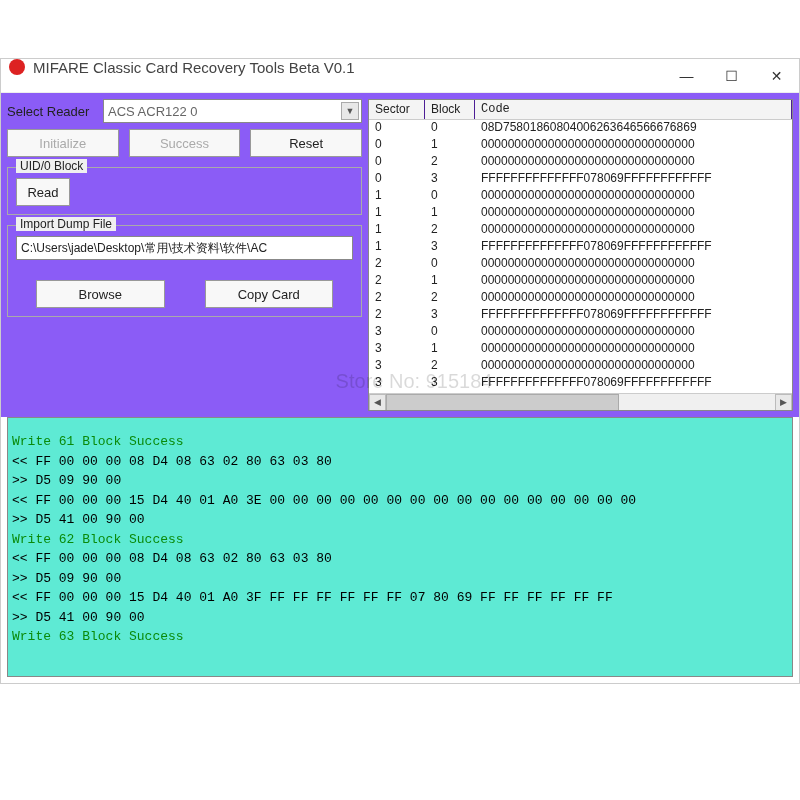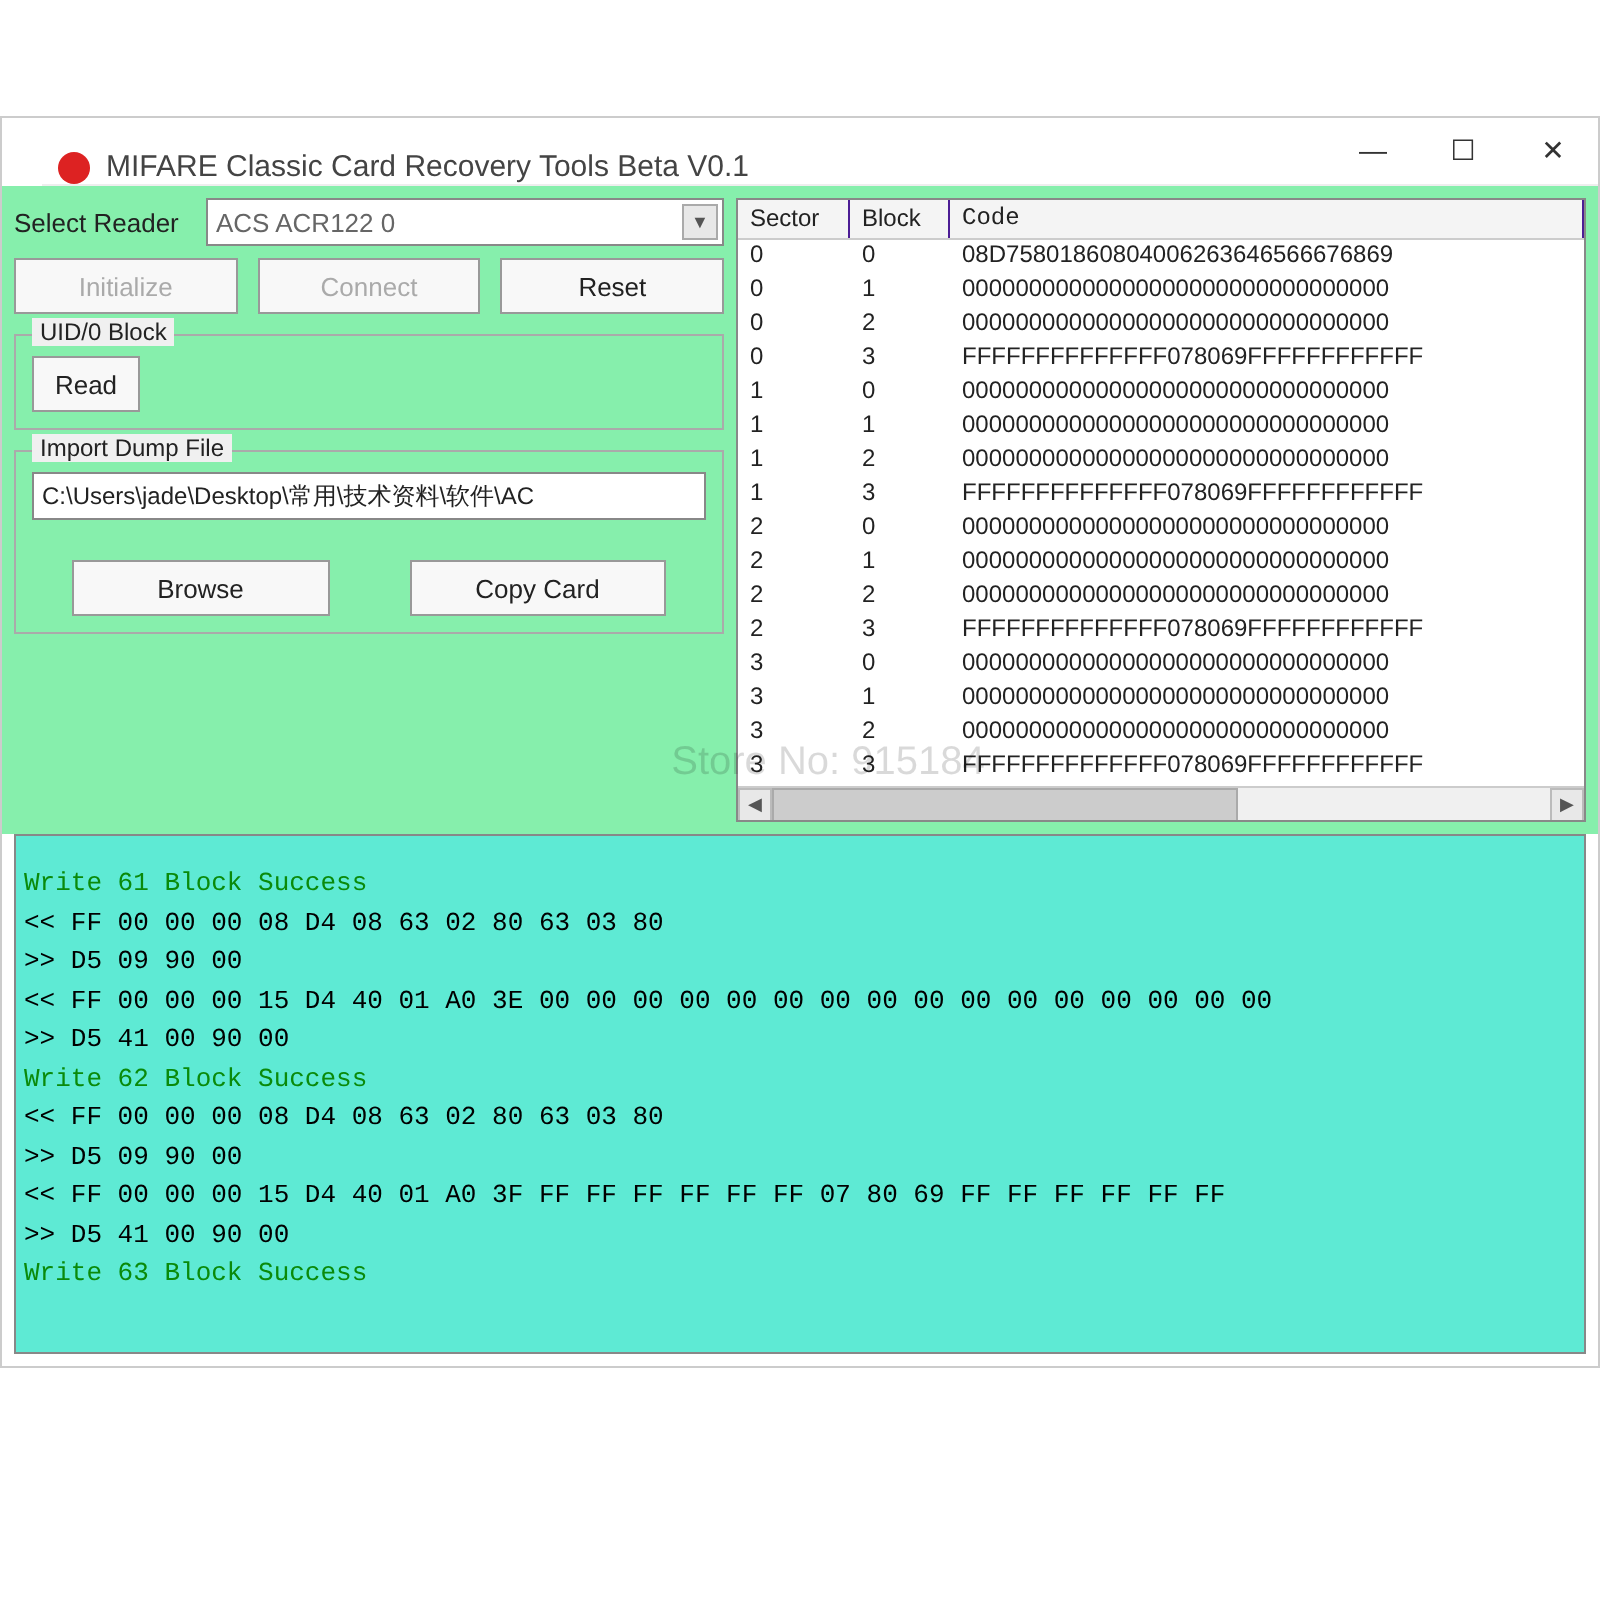--- a/index.html
+++ b/index.html
@@ -15,47 +15,46 @@
   .window {
     position: absolute;
     left: 0;
     top: 58px;
     width: 800px;
     background: #fff;
     border: 1px solid #ccc;
   }
   .titlebar {
     display: flex;
-    align-items: flex-end;
+    align-items: flex-start;
     height: 34px;
     padding: 0 0 0 8px;
     background: #fff;
     border-bottom: 1px solid #eee;
-    margin-left: 20px;
   }
   .titlebar .icon {
     width: 16px; height: 16px;
     border-radius: 50%;
     background: #d22;
     margin-right: 8px;
     font-size: 9px;
     color: #fff;
     text-align: center;
     line-height: 16px;
   }
   .titlebar .title { font-size: 15px; color: #444; flex: 1; }
   .titlebar .winbtns { display: flex; }
   .titlebar .winbtn {
     width: 45px; height: 34px;
     display: flex; align-items: center; justify-content: center;
     font-size: 14px; color: #333;
   }
   .content {
     display: flex;
-    background: #86efac;
+    background: #8b5cf6;
     padding: 6px;
     gap: 6px;
   }
   .leftcol { width: 355px; display: flex; flex-direction: column; gap: 6px; }
   .rightcol { flex: 1; display: flex; flex-direction: column; }
   .row { display: flex; gap: 6px; align-items: center; }
   .label { font-size: 13px; color: #222; }
   .combo {
     flex: 1;
     height: 24px;
@@ -208,21 +207,21 @@
       <div class="row">
         <div class="label" style="width:90px">Select Reader</div>
         <div class="combo">
           <span>ACS ACR122 0</span>
           <div class="arrow">▼</div>
         </div>
       </div>
 
       <div class="btnrow">
         <div class="btn disabled">Initialize</div>
-        <div class="btn disabled">Connect</div>
+        <div class="btn disabled">Success</div>
         <div class="btn">Reset</div>
       </div>
 
       <div class="group">
         <div class="legend">UID/0 Block</div>
         <div class="row">
           <div class="btn" style="flex:0 0 54px">Read</div>
         </div>
       </div>
 

